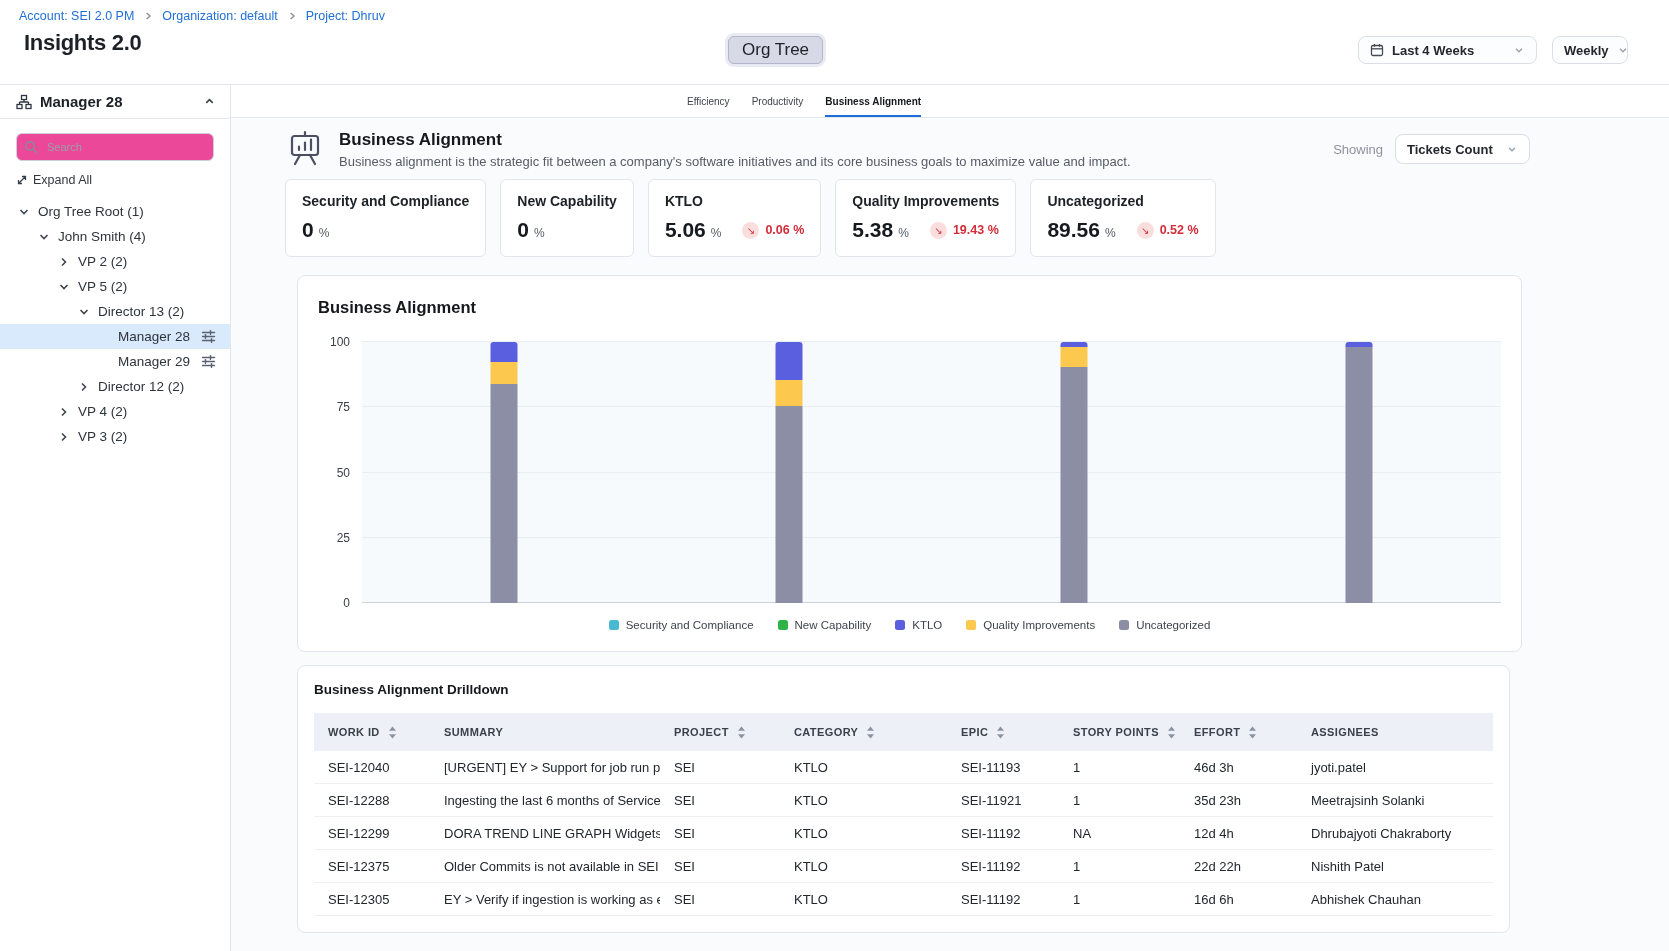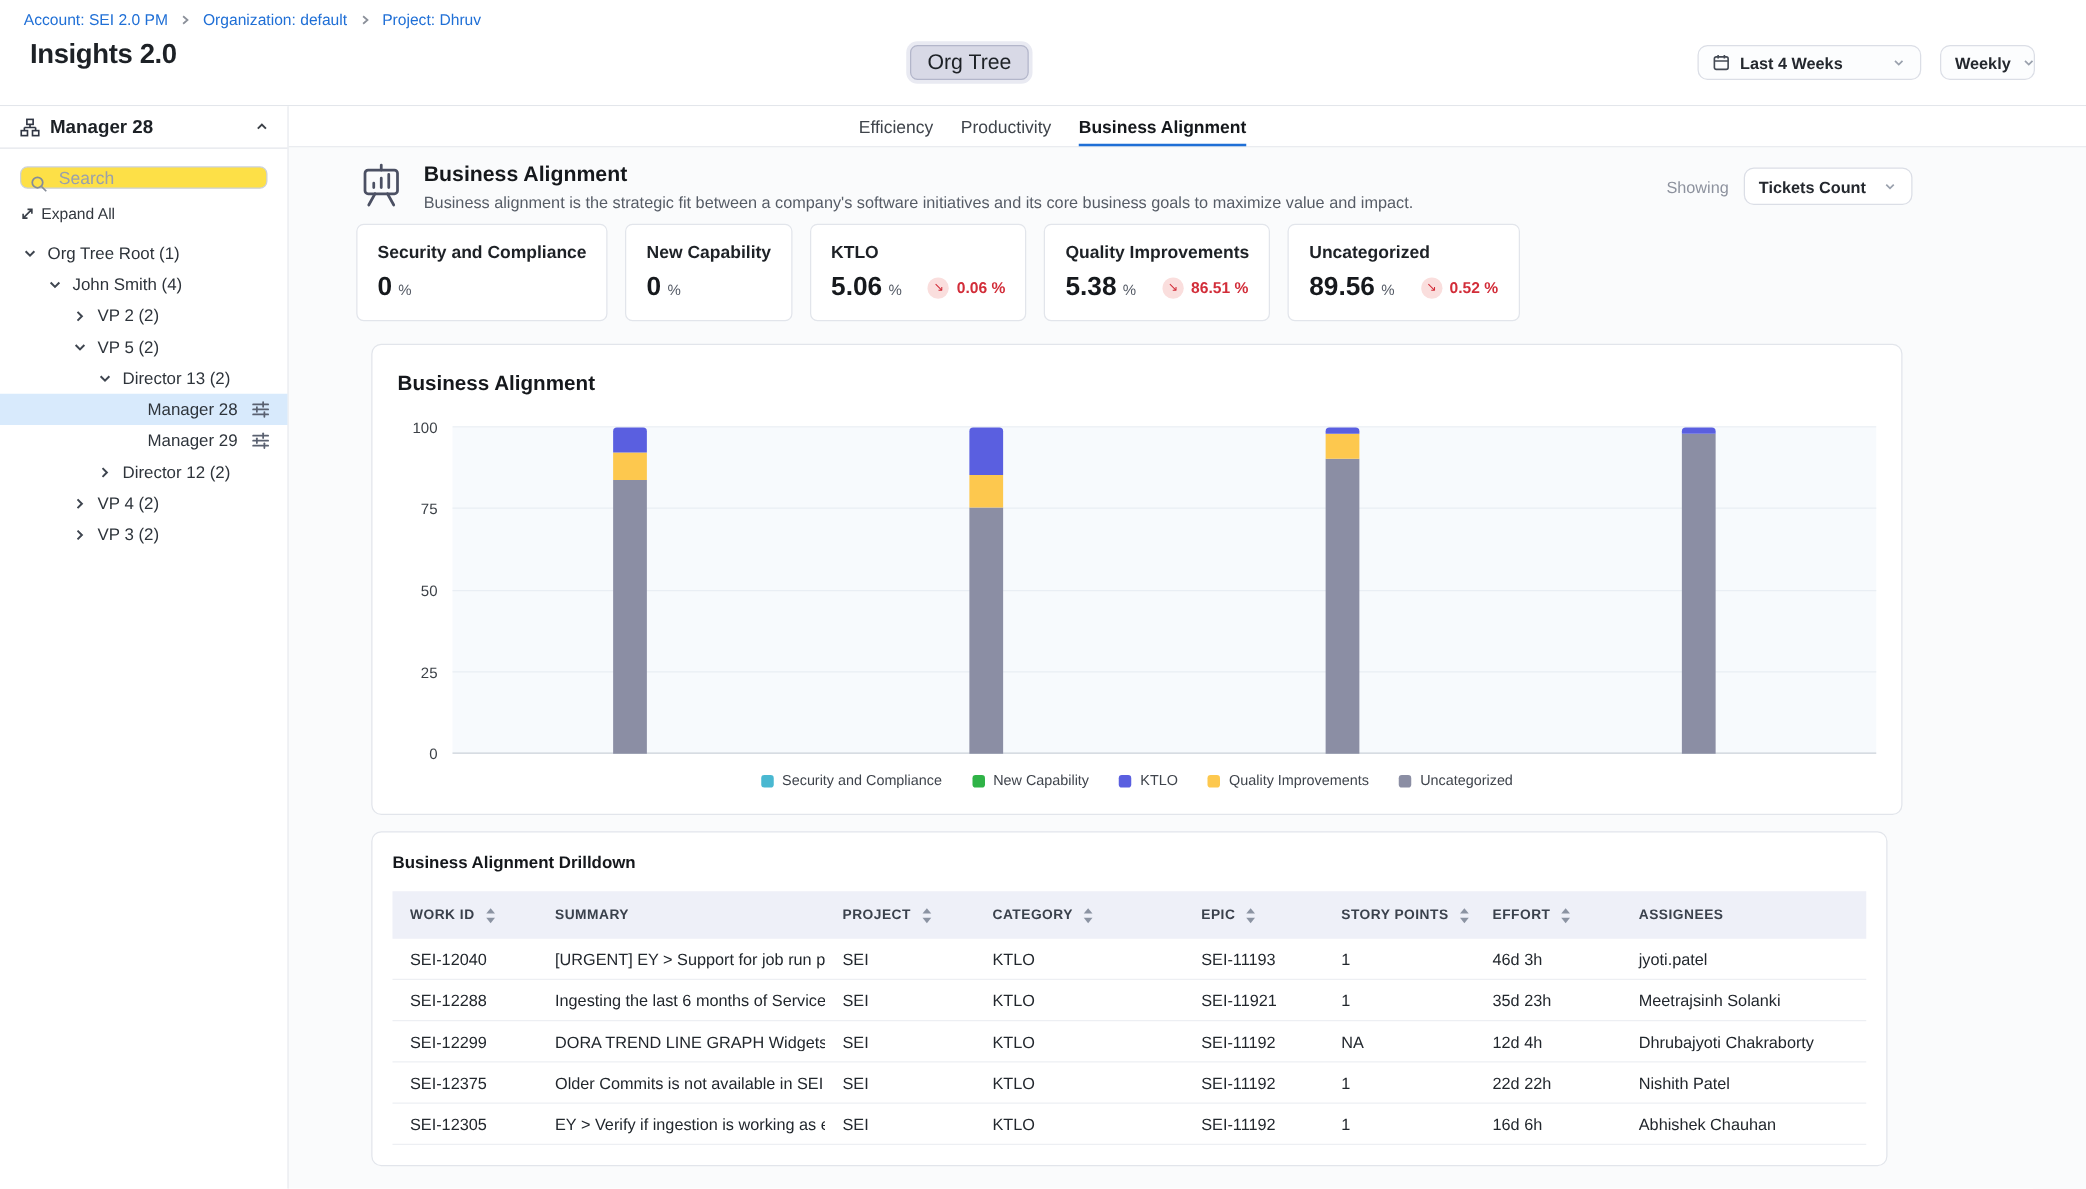--- a/index.html
+++ b/index.html
@@ -39,42 +39,42 @@
 
   
   .sidebar { width: 231px; border-right: 1px solid #e3e6eb; background: #fff; flex: none; }
   .sidebar-header {
     height: 34px; padding: 0 14px 0 16px; display: flex; align-items: center; gap: 8px;
     font-size: 15px; font-weight: 700; border-bottom: 1px solid #e3e6eb;
   }
   .sidebar-header .collapse { margin-left: auto; cursor: pointer; }
   .search-wrap { margin: 14px 16px 0; position: relative; }
   .search-wrap input {
-    width: 100%; height: 18px; border: 1px solid #ccd1da; border-radius: 6px;
-    padding: 0 8px 0 30px; font-size: 14px; color: #2e343b; outline: none;
-    font-family: inherit; background: #fde047;
+    width: 100%; height: 28px; border: 1px solid #ccd1da; border-radius: 6px;
+    padding: 0 8px 0 30px; font-size: 11px; color: #2e343b; outline: none;
+    font-family: inherit; background: #ec4899;
   }
   .search-wrap input::placeholder { color: #9aa0ab; }
   .search-icon { position: absolute; left: 8px; top: 7px; }
   .expand-row {
     margin: 12px 16px 0; display: flex; justify-content: flex-start; align-items: center;
     gap: 5px; font-size: 12.5px; color: #33383f; cursor: pointer;
   }
   .org-tree { margin-top: 12px; }
   .tree-row { height: 25px; display: flex; align-items: center; gap: 6px; font-size: 13.5px; color: #2e343b; cursor: pointer; }
   .tree-row.selected { background: #d8eafc; }
   .tree-chevron { width: 16px; display: flex; justify-content: center; flex: none; }
   .tree-label { white-space: nowrap; }
   .sliders { margin-left: auto; margin-right: 14px; display: flex; }
 
   
   .content { flex: 1; display: flex; flex-direction: column; min-width: 0; }
   .tabs-row { height: 33px; border-bottom: 1px solid #e3e6eb; background: #fff; }
   .tabs { display: flex; gap: 22px; margin-left: 456px; height: 100%; }
-  .tab { display: flex; align-items: center; font-size: 14px; color: #3f444b; cursor: pointer;
+  .tab { display: flex; align-items: center; font-size: 10px; color: #3f444b; cursor: pointer;
          border-bottom: 2.5px solid transparent; padding-top: 2px; }
   .tab.active { font-weight: 700; color: #15181c; border-bottom-color: var(--accent); }
 
   .scroll-area { flex: 1; background: #fafbfc; overflow: hidden; }
 
   .section-header { margin: 11px 139px 0 54px; display: flex; align-items: center; }
   .section-icon { margin-right: 14px; flex: none; }
   .section-title { font-size: 17px; font-weight: 700; color: #15181c; }
   .section-desc { font-size: 13px; color: #565c66; margin-top: 4px; }
   .showing { margin-left: auto; display: flex; align-items: center; gap: 12px; }
@@ -374,21 +374,21 @@
               </span>
             </div>
           </div>
           <div class="stat-card">
             <div class="stat-title">Quality Improvements</div>
             <div class="stat-value-row">
               <span class="stat-value">5.38</span>
               <span class="stat-unit">%</span>
               <span class="delta">
                 <span class="delta-circle">↘</span>
-                <span class="delta-text">86.51 %</span>
+                <span class="delta-text">19.43 %</span>
               </span>
             </div>
           </div>
           <div class="stat-card">
             <div class="stat-title">Uncategorized</div>
             <div class="stat-value-row">
               <span class="stat-value">89.56</span>
               <span class="stat-unit">%</span>
               <span class="delta">
                 <span class="delta-circle">↘</span>

